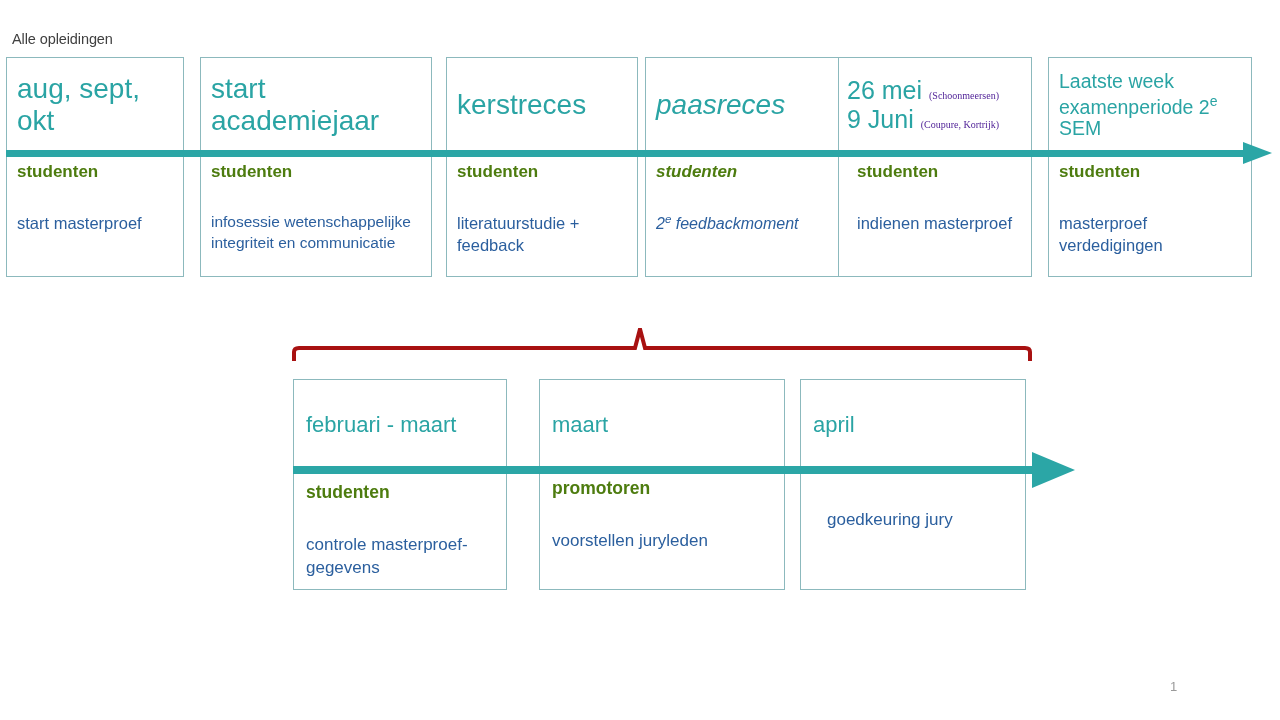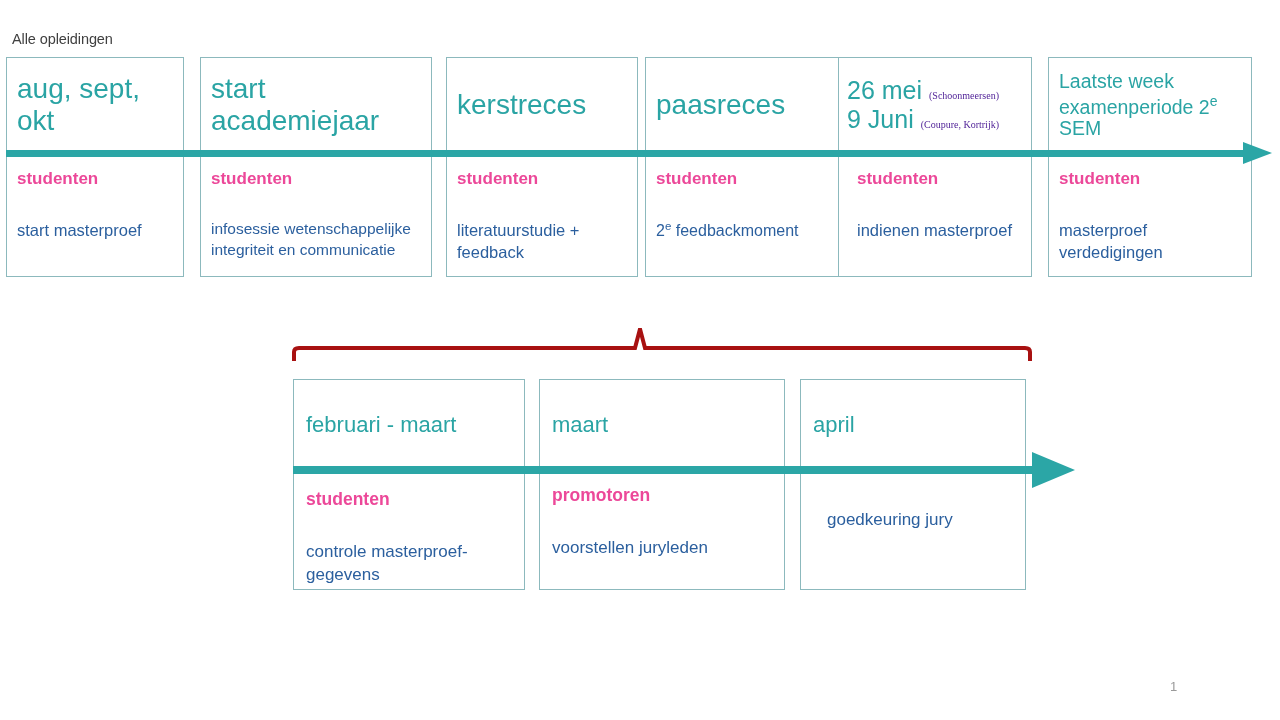--- a/index.html
+++ b/index.html
@@ -50,23 +50,22 @@
     color: #2aa4a4;
   }
   .card .card-body {
     position: absolute;
     left: 0; right: 0;
     box-sizing: border-box;
     color: #2b5f9e;
   }
   .card .lead {
     font-weight: bold;
-    color: #ec4899;
+    color: #4d7c0f;
     display: block;
-    margin-top: 7px;
   }
   .card .sub {
     display: block;
     color: #2b5f9e;
     margin-top: 28px;
   }
 
   
   .row-top .card { top: 57px; height: 220px; }
   .row-top .card-head {
@@ -171,21 +170,21 @@
     <div class="card" style="left:446px; width:192px;">
       <div class="card-head">
         <span>kerstreces</span>
       </div>
       <div class="card-body">
         <span class="lead">studenten</span>
         <span class="sub">literatuurstudie + feedback</span>
       </div>
     </div>
 
-    <div class="card" style="left:645px; width:215px;">
+    <div class="card" style="left:645px; width:215px;font-style:italic;">
       <div class="card-head">
         <span>paasreces</span>
       </div>
       <div class="card-body" style="font-size:16px;">
         <span class="lead">studenten</span>
         <span class="sub">2<sup style="font-size:0.72em;">e</sup> feedbackmoment</span>
       </div>
     </div>
 
     <div class="card date-head" style="left:838px; width:194px;">
@@ -222,21 +221,21 @@
   </div>
 
   <div class="bracket">
     <svg width="744" height="34" viewBox="0 0 744 34" xmlns="http://www.w3.org/2000/svg">
       <path d="M 4 33 L 4 24 Q 4 20 9 20 L 345 20 L 350 1 L 355 20 L 735 20 Q 740 20 740 24 L 740 33" fill="none" stroke="#a81111" stroke-width="4" stroke-linecap="butt"></path>
     </svg>
   </div>
 
   <div class="row-bottom">
 
-    <div class="card" style="left:293px; width:232px;">
+    <div class="card" style="left:293px; width:214px;">
       <div class="card-head">
         <span>februari - maart</span>
       </div>
       <div class="card-body">
         <span class="lead">studenten</span>
         <span class="sub">controle masterproef-gegevens</span>
       </div>
     </div>
 
     <div class="card" style="left:539px; width:246px;">

